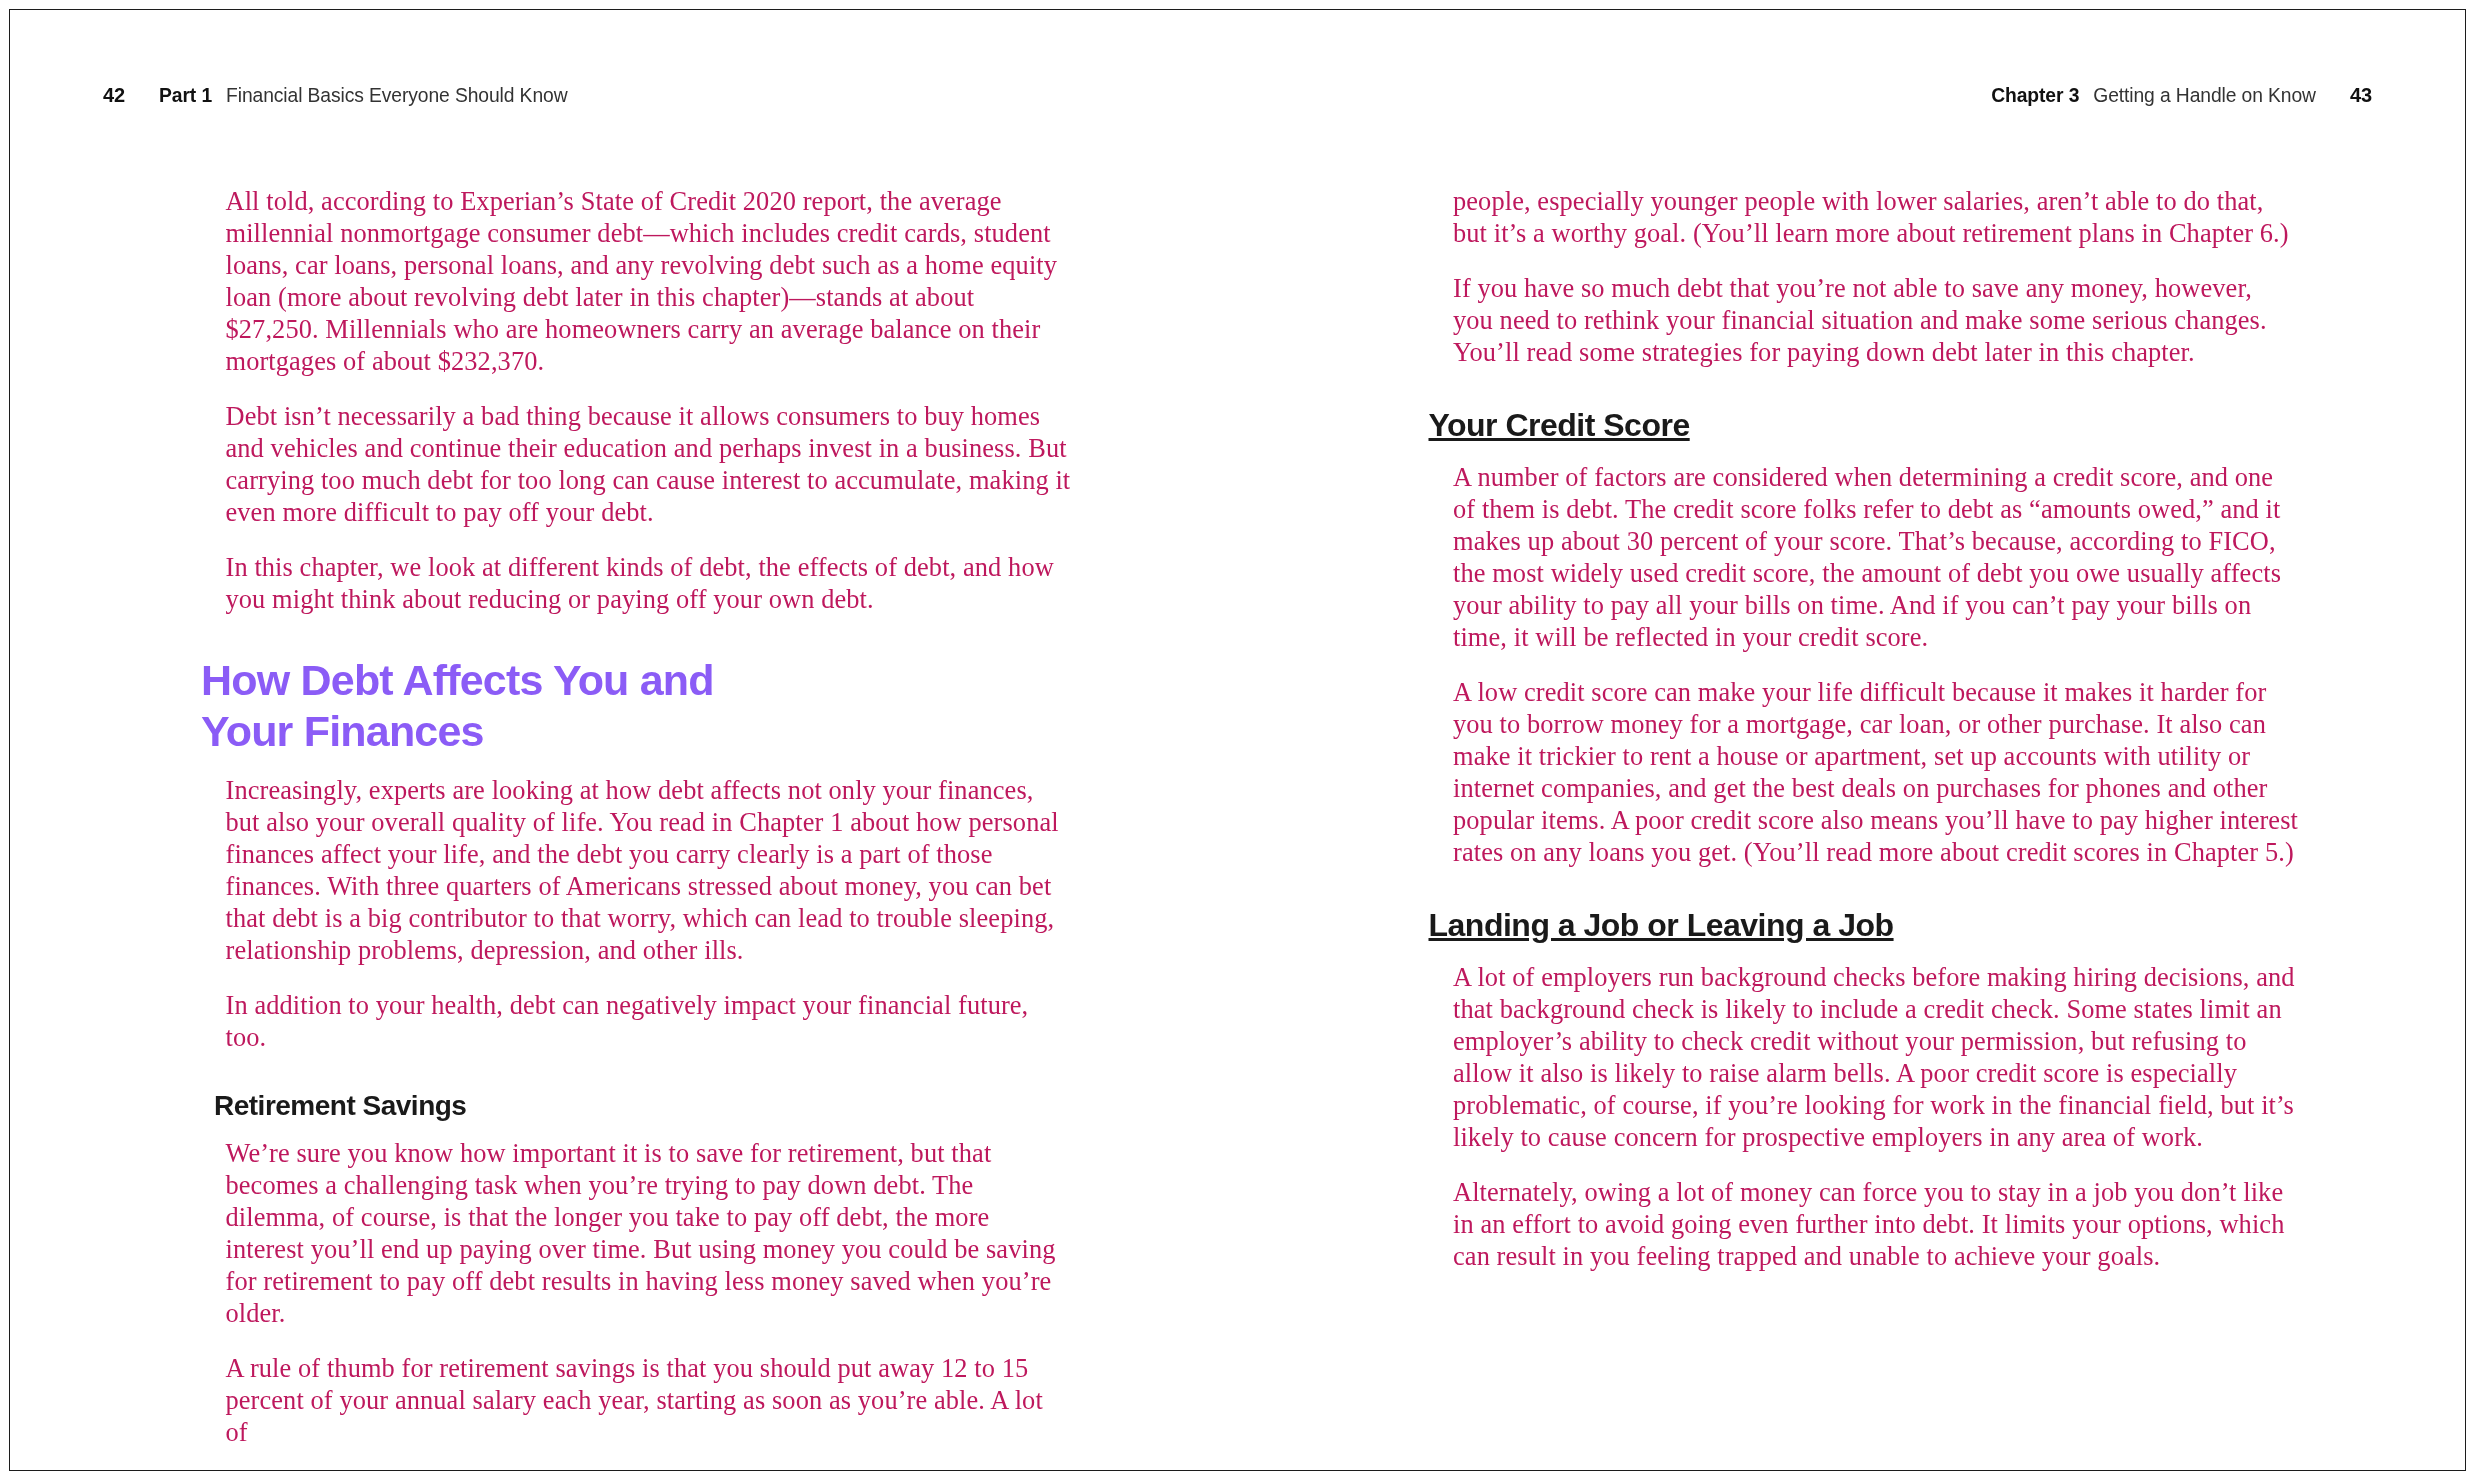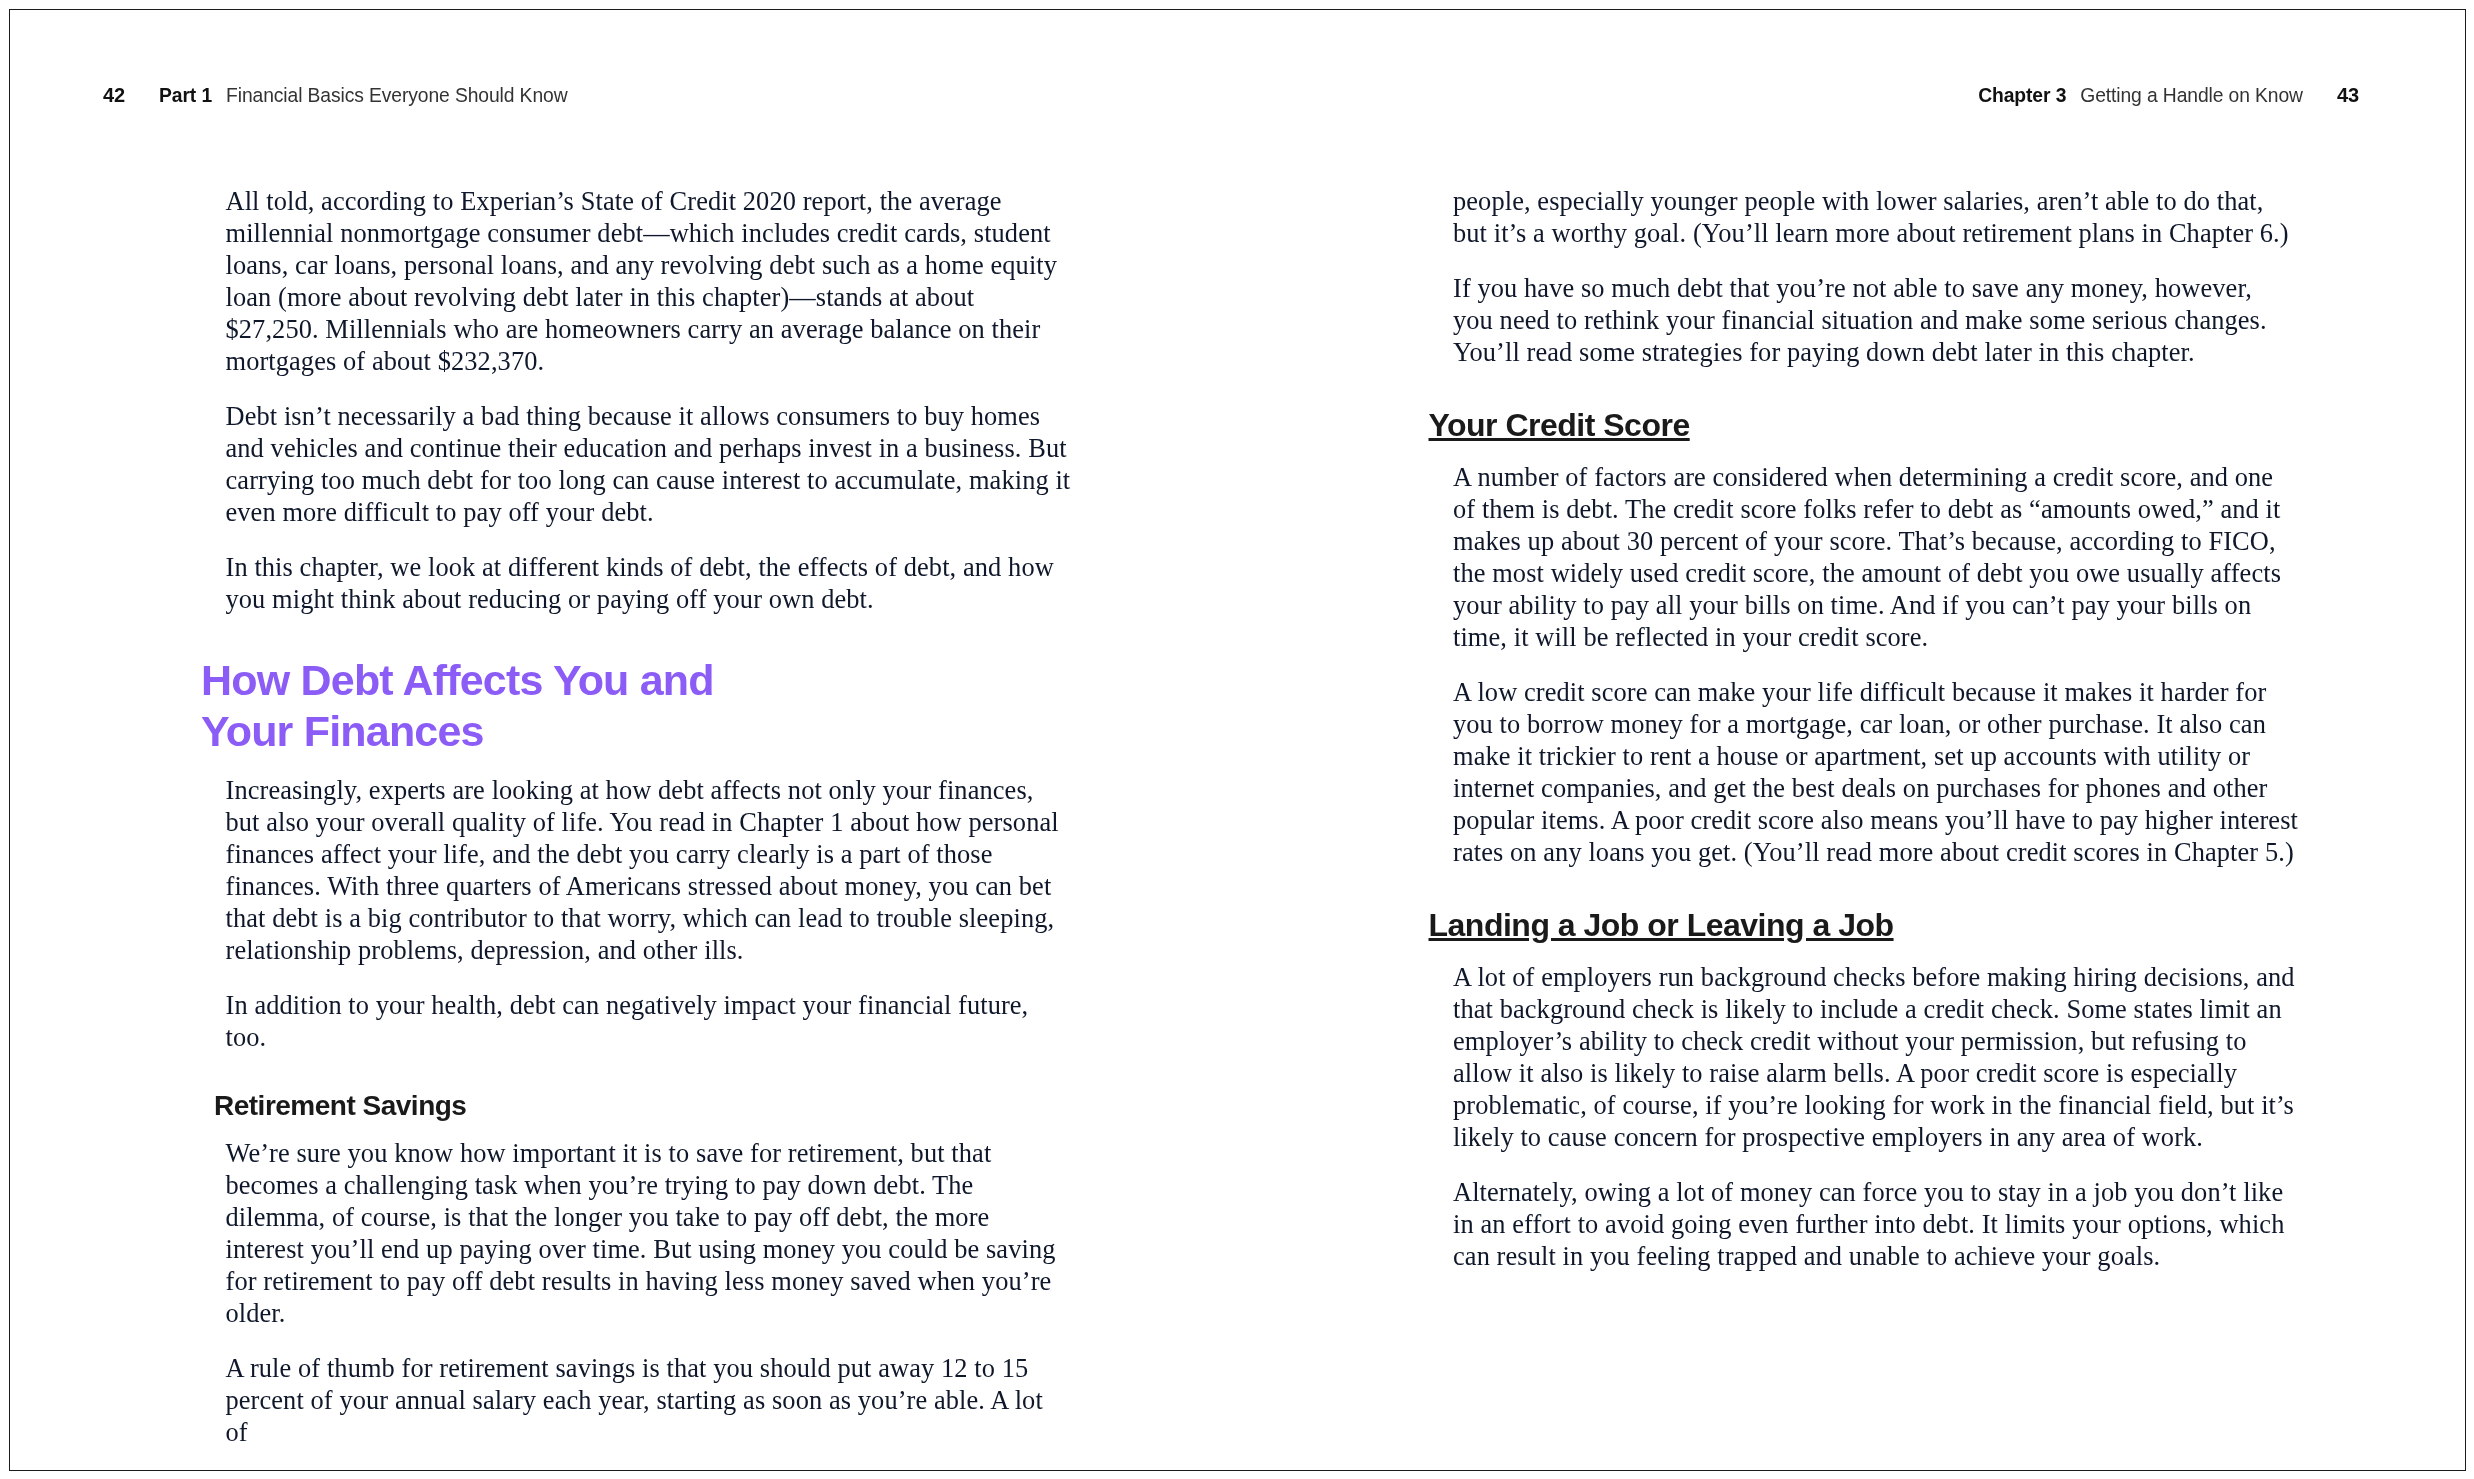--- a/index.html
+++ b/index.html
@@ -39,21 +39,21 @@
   .runhead {
     position: absolute;
     top: 70px;
     height: 31px;
     display: flex;
     align-items: center;
     font-family: "Liberation Sans", sans-serif;
     white-space: nowrap;
   }
   .runhead-left  { left: 93px;  }
-  .runhead-right { right: 106px; }
+  .runhead-right { right: 93px; }
 
   .folio {
     font-size: 20px;
     font-weight: 700;
     color: #111111;
     letter-spacing: -0.1px;
   }
   .runhead-part {
     font-size: 19.3px;
     font-weight: 700;
@@ -77,21 +77,21 @@
   .page-left  .column { left: 191px;  width: 870px; }
   .page-right .column { left: 191px;  width: 870px; }
 
   
   p.body {
     margin: 0 0 23px 0;
     padding-left: 24.5px;
     font-family: "Liberation Serif", serif;
     font-size: 26.4px;
     line-height: 32px;
-    color: #0f172a;
+    color: #be185d;
     text-align: left;
     letter-spacing: 0.1px;
   }
 
   h1.chapter-head {
     margin: 40px 0 17px 0;
     padding: 0;
     font-family: "Liberation Sans", sans-serif;
     font-size: 43px;
     line-height: 51px;

